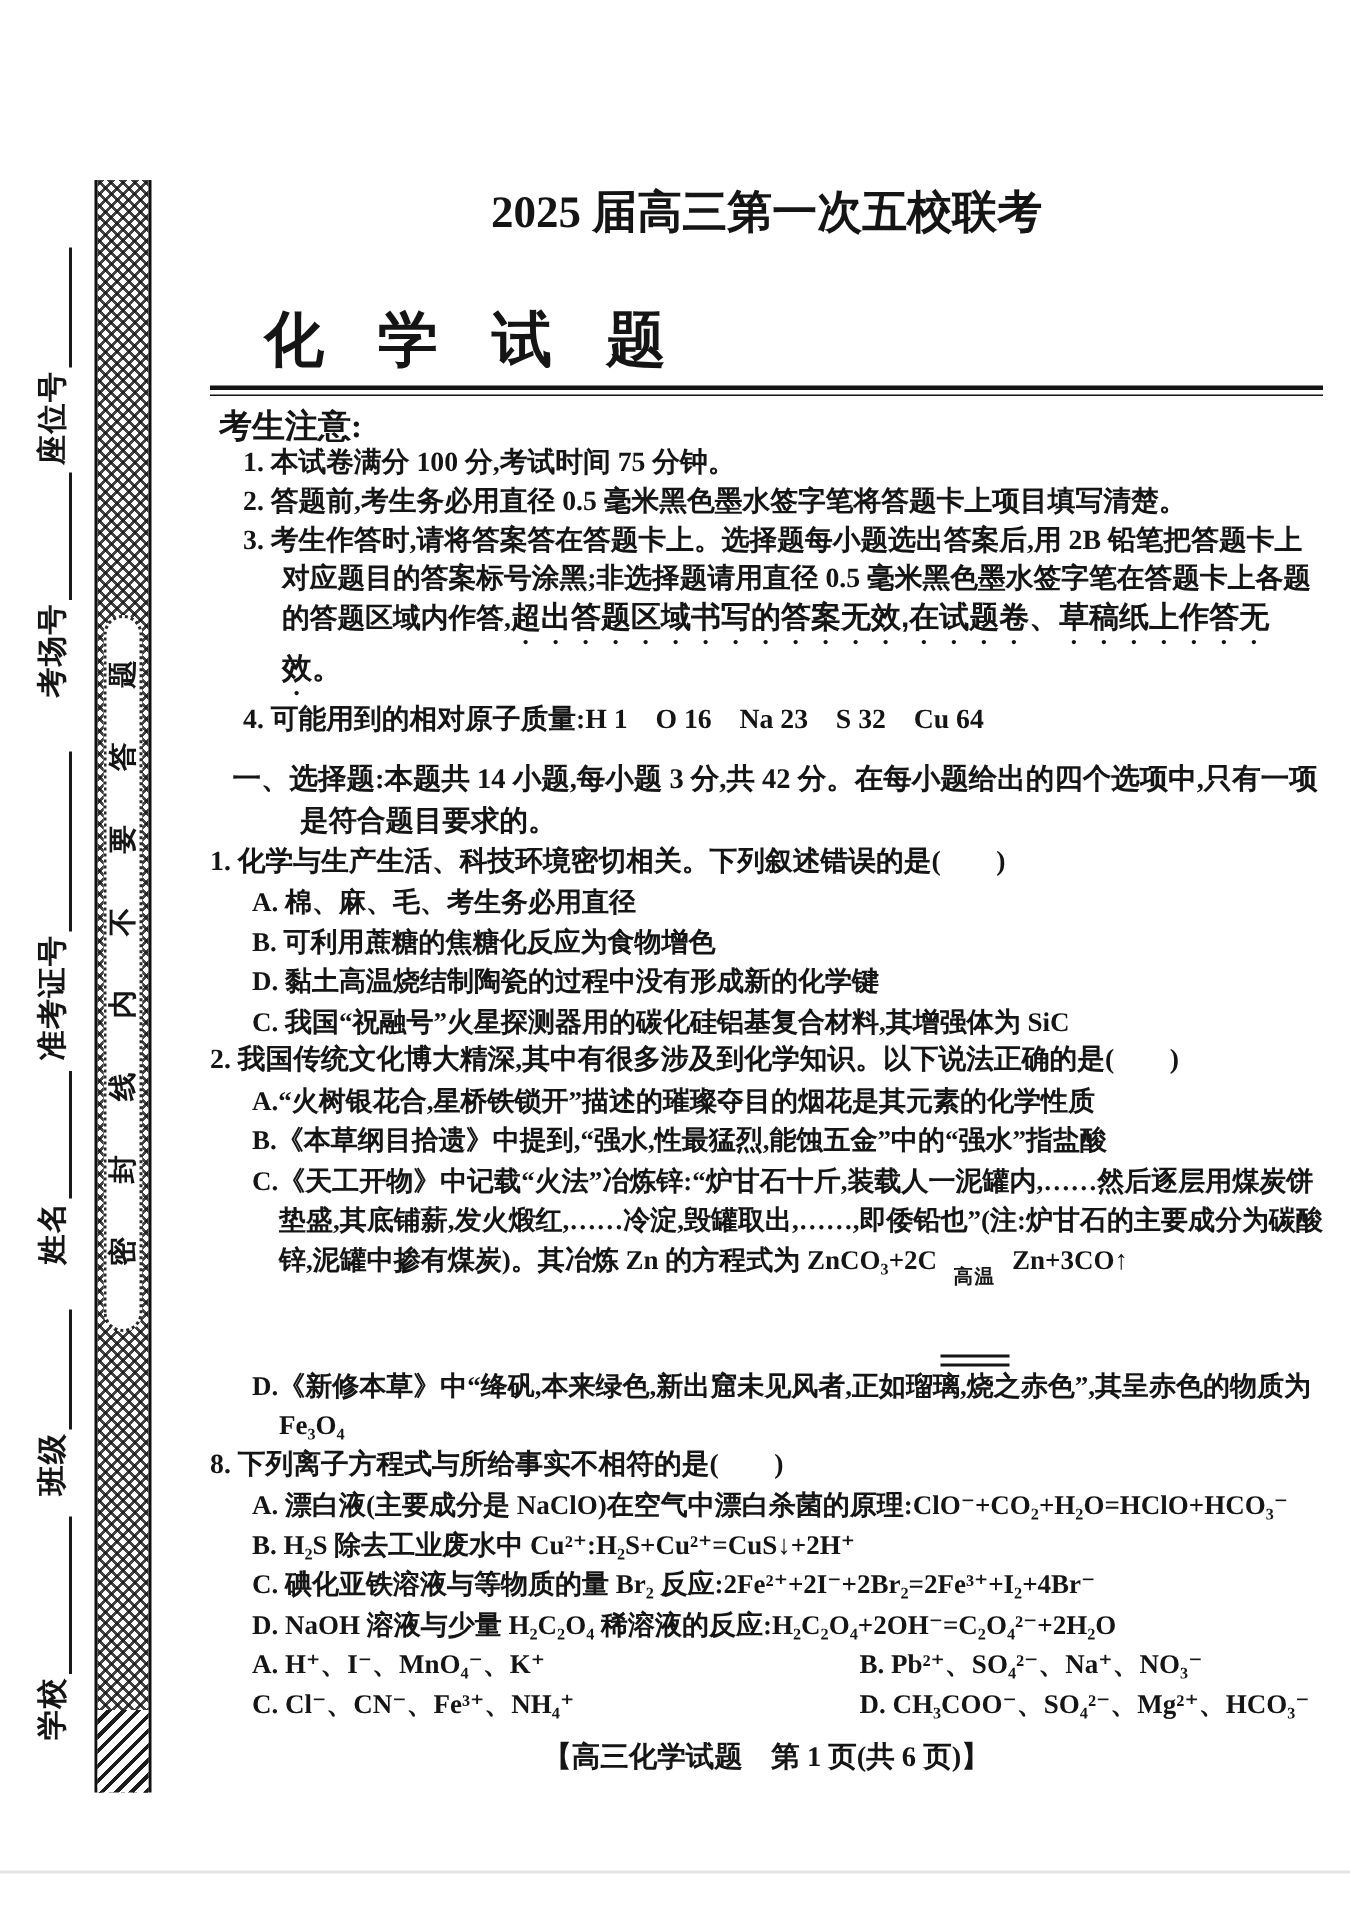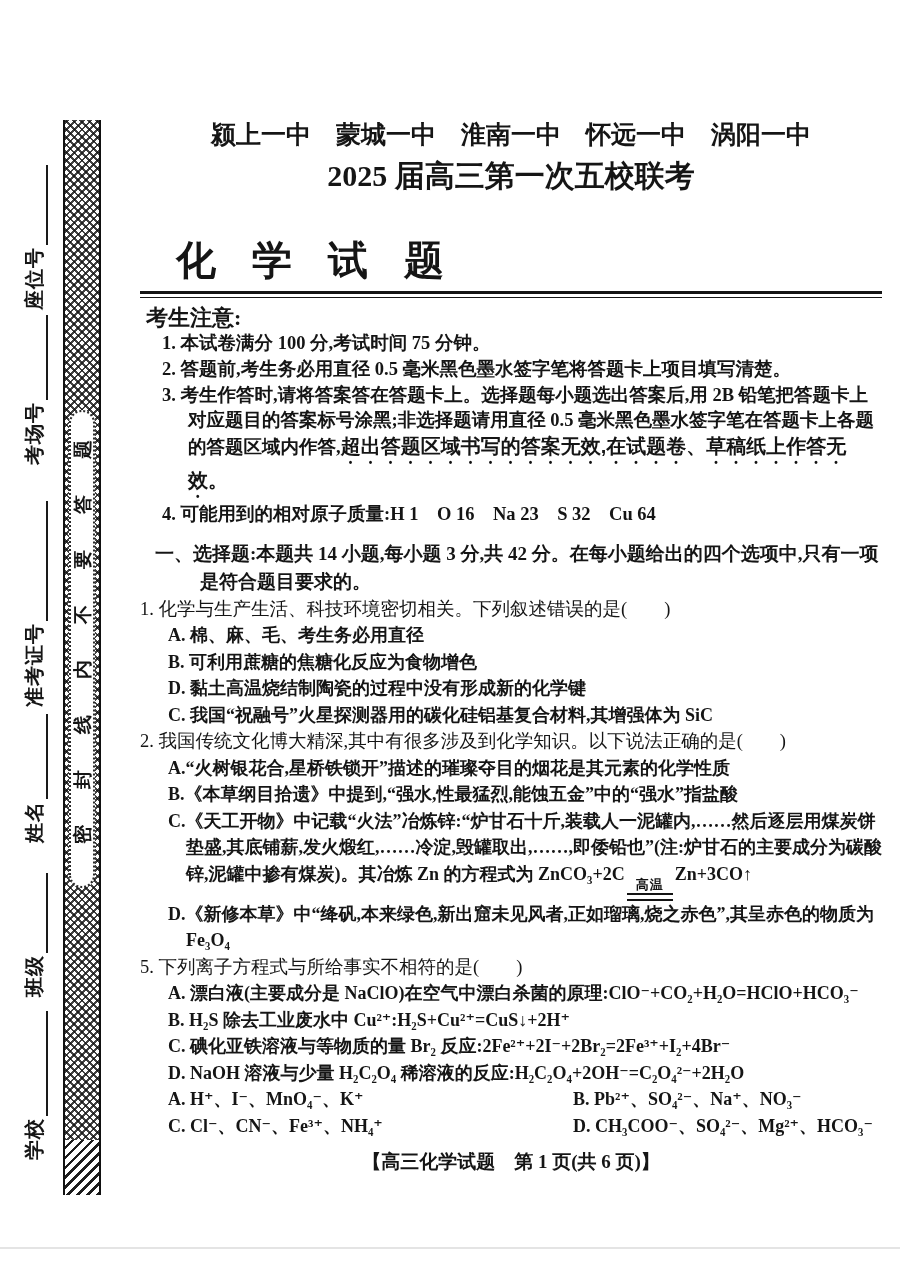--- a/index.html
+++ b/index.html
@@ -61,28 +61,28 @@
           font-size:18.5px; font-weight:600; line-height:25.8px; }
   .emph { font-size:20px; font-weight:700;
           font-family:"Liberation Sans","DejaVu Sans",sans-serif;
           -webkit-text-emphasis:filled dot #111; -webkit-text-emphasis-position:under right;
           text-emphasis:filled dot #111; text-emphasis-position:under right; }
 
   .section-heading { margin:12px 0 0 15px; padding-left:45px; text-indent:-45px;
                      font-size:19px; font-weight:700; line-height:28px; }
 
   .stem { margin:0; padding-left:24px; text-indent:-24px;
-          font-size:18.5px; font-weight:400; line-height:26.5px; }
+          font-size:18.5px; font-weight:700; line-height:26.5px; }
   .opt  { margin:0 0 0 28px; padding-left:18px; text-indent:-18px;
           font-size:18px; font-weight:600; line-height:26.5px; }
   .opt-grid { display:grid; grid-template-columns:405px 1fr; margin-left:28px; }
   .opt-grid p { margin:0; font-size:18px; font-weight:600; line-height:26.5px; }
 
   .overeq { display:inline-flex; flex-direction:column; align-items:center;
-            vertical-align:-9px; margin:0 2px; text-indent:0; }
+            vertical-align:-9px; margin:0 2px; text-indent:0;gap:44px; }
   .overeq .cond { font-size:13px; line-height:1.05; font-weight:700;
                   font-family:"Liberation Sans","DejaVu Sans",sans-serif; letter-spacing:1px; }
   .overeq .dbl  { width:46px; height:4px; border-top:2px solid #141414; border-bottom:2px solid #141414; margin-top:1px; }
 
   .footer { text-align:center; font-size:19px; font-weight:700; margin-top:10px; line-height:26px; }
 </style>
 </head>
 <body>
 
 <div class="page">
@@ -116,21 +116,20 @@
     <div class="seal-bar-bottom"></div>
   </div>
   <div class="seal-capsule">
     <span>密封线内不要答题</span>
   </div>
 
   <div class="scan-line"></div>
 
   <div class="main">
 
-    <div class="schools">颍上一中　蒙城一中　淮南一中　怀远一中　涡阳一中</div>
     <div class="exam-title">2025 届高三第一次五校联考</div>
     <div class="subject">化学试题</div>
 
 
     <div class="rule"></div>
 
     <div class="notice-heading">考生注意:</div>
     <p class="note">1. 本试卷满分 100 分,考试时间 75 分钟。</p>
     <p class="note">2. 答题前,考生务必用直径 0.5 毫米黑色墨水签字笔将答题卡上项目填写清楚。</p>
     <p class="note"><span>3. 考生作答时,请将答案答在答题卡上。选择题每小题选出答案后,用 2B 铅笔把答题卡上对应题目的答案标号涂黑;非选择题请用直径 0.5 毫米黑色墨水签字笔在答题卡上各题的答题区域内作答,</span><span class="emph">超出答题区域书写的答案无效,在试题卷、草稿纸上作答无效。</span></p>
@@ -146,21 +145,21 @@
 
     <p class="stem">2. 我国传统文化博大精深,其中有很多涉及到化学知识。以下说法正确的是(　　)</p>
     <p class="opt">A.“火树银花合,星桥铁锁开”描述的璀璨夺目的烟花是其元素的化学性质</p>
     <p class="opt">B.《本草纲目拾遗》中提到,“强水,性最猛烈,能蚀五金”中的“强水”指盐酸</p>
     <p class="opt"><span>C.《天工开物》中记载“火法”冶炼锌:“炉甘石十斤,装载人一泥罐内,……然后逐层用煤炭饼垫盛,其底铺薪,发火煅红,……冷淀,毁罐取出,……,即倭铅也”(注:炉甘石的主要成分为碳酸锌,泥罐中掺有煤炭)。其冶炼 Zn 的方程式为 ZnCO₃+2C</span><span class="overeq">
           <span class="cond">高温</span>
           <span class="dbl"></span>
         </span><span>Zn+3CO↑</span></p>
     <p class="opt">D.《新修本草》中“绛矾,本来绿色,新出窟未见风者,正如瑠璃,烧之赤色”,其呈赤色的物质为 Fe₃O₄</p>
 
-    <p class="stem">5. 下列离子方程式与所给事实不相符的是(　　)</p>
+    <p class="stem">8. 下列离子方程式与所给事实不相符的是(　　)</p>
     <p class="opt">A. 漂白液(主要成分是 NaClO)在空气中漂白杀菌的原理:ClO⁻+CO₂+H₂O=HClO+HCO₃⁻</p>
     <p class="opt">B. H₂S 除去工业废水中 Cu²⁺:H₂S+Cu²⁺=CuS↓+2H⁺</p>
     <p class="opt">C. 碘化亚铁溶液与等物质的量 Br₂ 反应:2Fe²⁺+2I⁻+2Br₂=2Fe³⁺+I₂+4Br⁻</p>
     <p class="opt">D. NaOH 溶液与少量 H₂C₂O₄ 稀溶液的反应:H₂C₂O₄+2OH⁻=C₂O₄²⁻+2H₂O</p>
 
     <div class="opt-grid">
       <p>A. H⁺、I⁻、MnO₄⁻、K⁺</p>
       <p>B. Pb²⁺、SO₄²⁻、Na⁺、NO₃⁻</p>
       <p>C. Cl⁻、CN⁻、Fe³⁺、NH₄⁺</p>
       <p>D. CH₃COO⁻、SO₄²⁻、Mg²⁺、HCO₃⁻</p>

